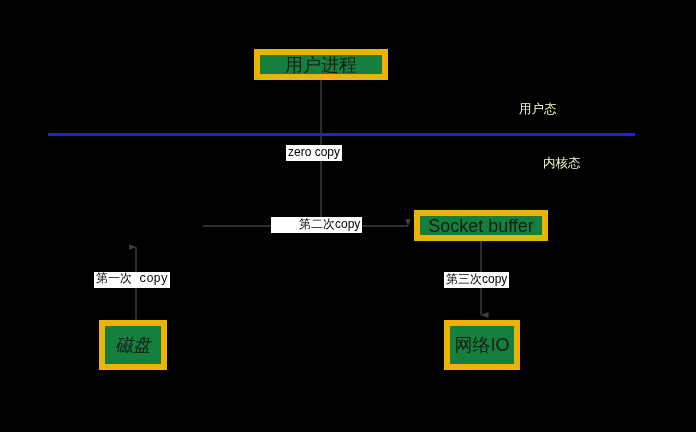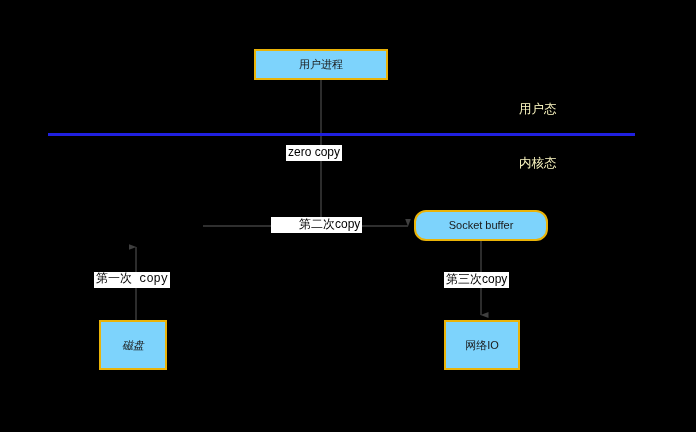--- a/index.html
+++ b/index.html
@@ -17,27 +17,27 @@
   }
   #svg-layer {
     position: absolute;
     left: 0;
     top: 0;
     width: 696px;
     height: 432px;
   }
   .node {
     position: absolute;
-    background: #7dd3fc;
-    border: 2px solid #eab308;
+    background: #15803d;
+    border: 6px solid #eab308;
     color: #1a1a1a;
     display: flex;
     align-items: center;
     justify-content: center;
-    font-size: 11px;
+    font-size: 18px;
     line-height: 1;
     box-sizing: border-box;
     white-space: nowrap;
   }
   .edge-label {
     position: absolute;
     background: #ffffff;
     color: #000000;
     font-size: 12px;
     line-height: 1.15;
@@ -49,31 +49,31 @@
     position: absolute;
     color: #fef9c3;
     font-size: 12.5px;
     line-height: 1;
     white-space: nowrap;
     background: transparent;
   }
   
   #node-user-process { left: 254px; top: 49px;  width: 134px; height: 31px; }
   #node-kernel-buffer{ left: 69px;  top: 210px; width: 134px; height: 31px; }
-  #node-socket-buffer{ left: 414px; top: 210px; width: 134px; height: 31px; border-radius: 12px; }
+  #node-socket-buffer{ left: 414px; top: 210px; width: 134px; height: 31px; }
   #node-disk         { left: 99px;  top: 320px; width: 68px;  height: 50px; font-style: italic; }
   #node-network-io   { left: 444px; top: 320px; width: 76px;  height: 50px; }
   
   #label-zero-copy   { left: 286px; top: 145px; }
   #label-second-copy { left: 271px; top: 217px; padding-left: 28px; }
   #label-first-copy  { left: 94px;  top: 272px; font-family: Liberation Mono, monospace; }
   #label-third-copy  { left: 444px; top: 272px; }
   
   #label-user-mode   { left: 519px; top: 103px; }
-  #label-kernel-mode { left: 519px; top: 157px; }
+  #label-kernel-mode { left: 543px; top: 157px; }
 </style>
 </head>
 <body>
 
 <div id="canvas">
 
   <svg id="svg-layer" viewBox="0 0 696 432" xmlns="http://www.w3.org/2000/svg">
     <defs>
       <marker id="arrow-down" markerWidth="10" markerHeight="10" refX="3" refY="7.5" orient="auto" markerUnits="userSpaceOnUse">
         <path d="M0,0 L6,0 L3,8 Z" fill="#3f3f3f"></path>

